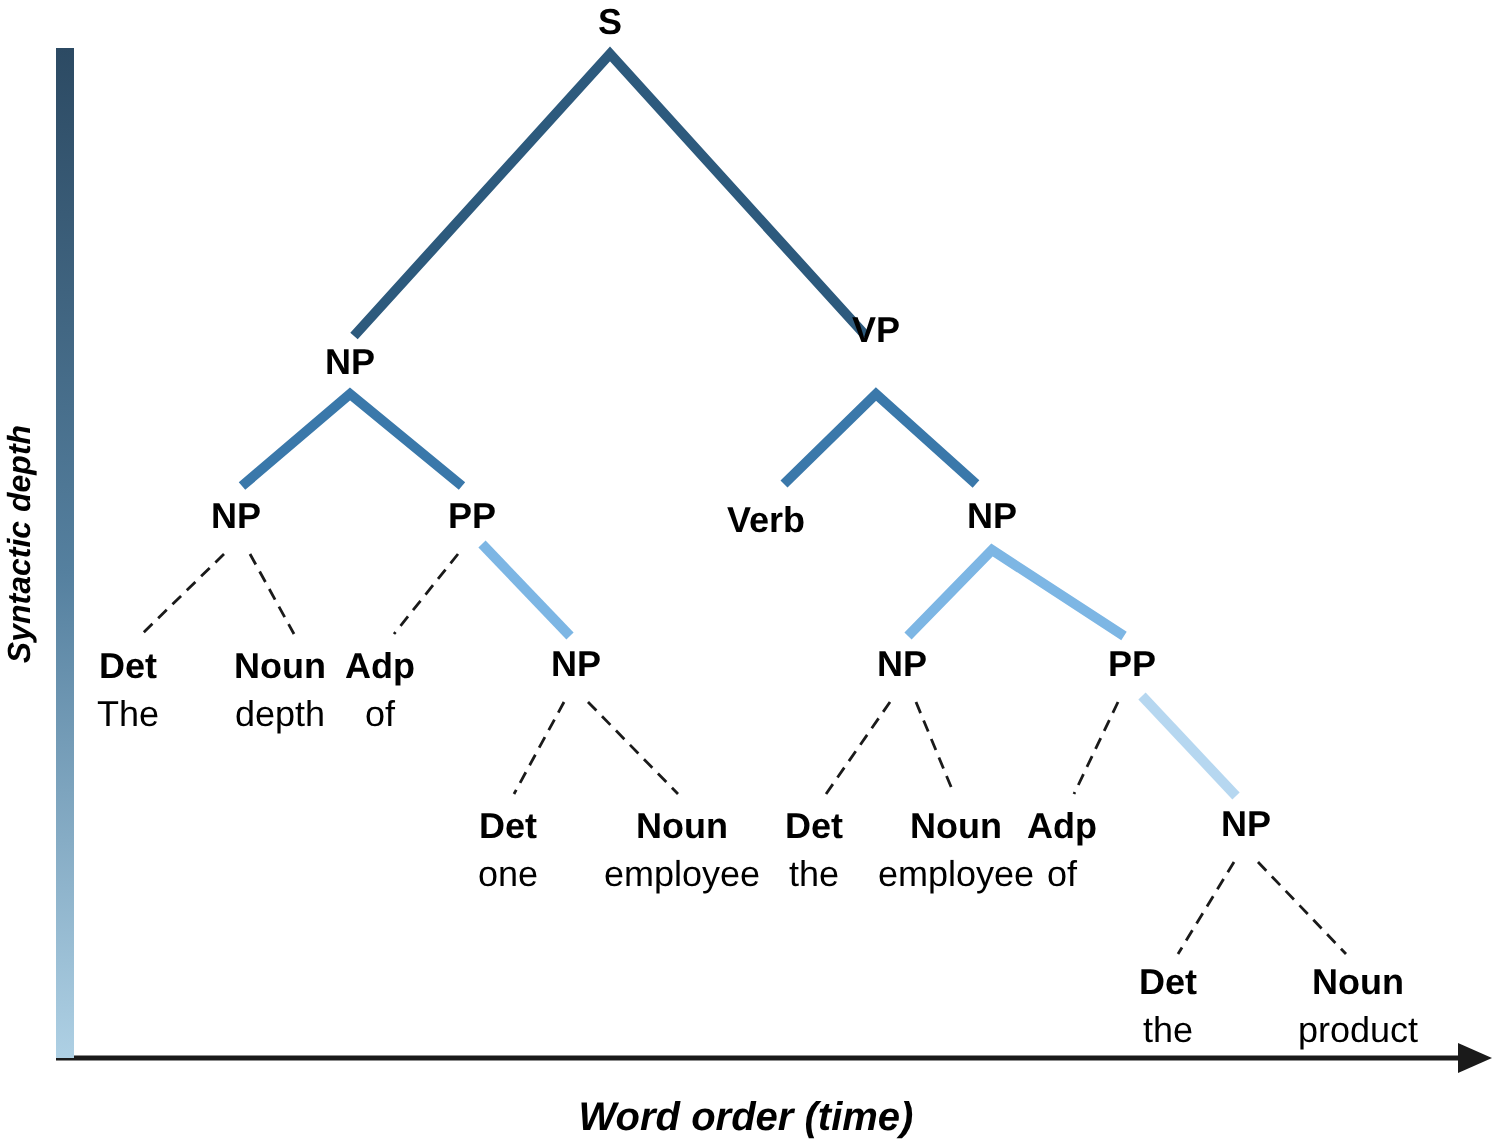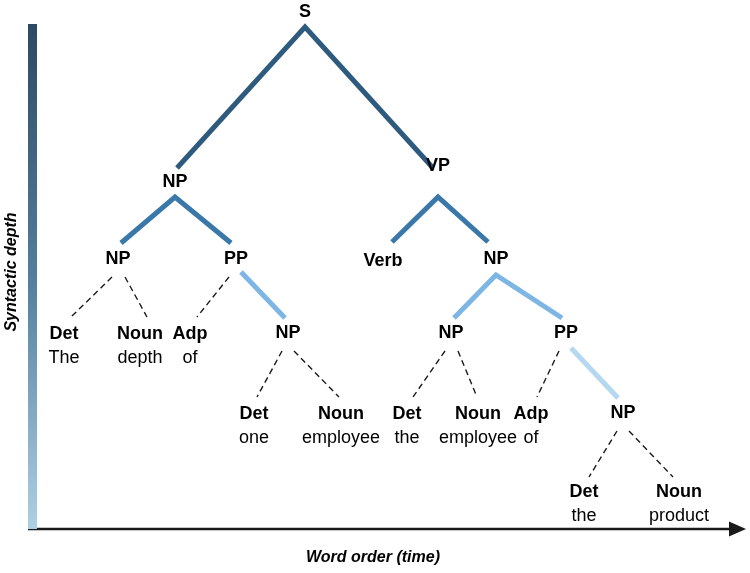--- a/index.html
+++ b/index.html
@@ -12,21 +12,21 @@
   .axis-line { stroke:var(--axisLine); stroke-width:2.5; }
   .axis-arrow { fill:var(--axisLine); }
   .node { position:absolute; transform:translateX(-50%); font-weight:700; font-size:18px; white-space:nowrap; }
   .leaf { position:absolute; transform:translateX(-50%); text-align:center; font-size:18px; line-height:24px; white-space:nowrap; }
   .leaf .pos { font-weight:700; }
   .ybar { position:absolute; left:28px; top:24px; width:9px; height:505px;
           background:linear-gradient(to bottom, var(--axisTop) 0%, var(--axisMid) 52%, var(--axisBottom) 100%); }
   .ylabel { position:absolute; left:11px; top:272px; transform:translate(-50%,-50%) rotate(-90deg);
             font-style:italic; font-weight:700; font-size:16px; white-space:nowrap; }
   .xlabel { position:absolute; left:373px; top:548px; transform:translateX(-50%);
-            font-style:italic; font-weight:700; font-size:16px; white-space:nowrap; }
+            font-style:italic; font-weight:700; font-size:20px; white-space:nowrap; }
 </style>
 </head>
 <body>
 
 <div class="figure">
 
   <svg class="edges" width="750" height="573" viewBox="0 0 750 573">
 
     <polyline class="solid" style="stroke:var(--depth1)" points="177,168 305,27 433,168"></polyline>
     <polyline class="solid" style="stroke:var(--depth2)" points="121,243 175,197 231,243"></polyline>

